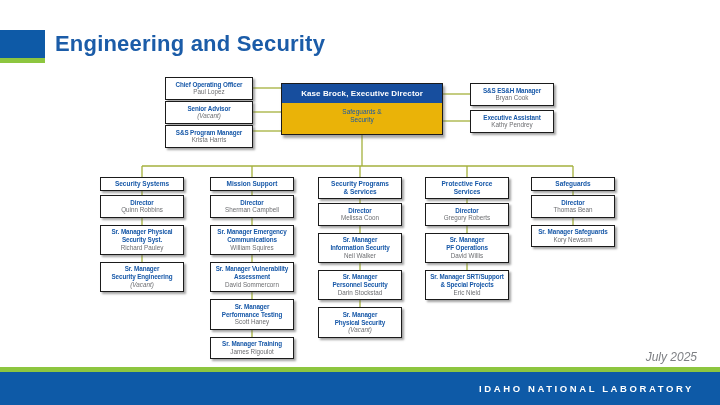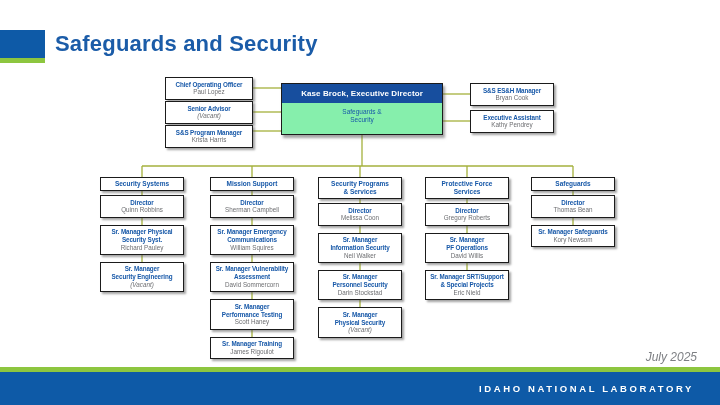--- a/index.html
+++ b/index.html
@@ -27,21 +27,21 @@
   .ohead{padding:2px 1px;font-size:6.5px;font-weight:bold;color:#1758a8;
          line-height:8px;white-space:pre-line;}
   .obox .t{font-size:6.3px;font-weight:bold;color:#1758a8;line-height:7.8px;
            white-space:pre-line;letter-spacing:-0.1px;}
   .obox .n{font-size:6.3px;color:#6d6e71;line-height:7.8px;}
   .obox .n.vac{font-style:italic;}
   .abs{position:absolute;}
   
   .exec{
     position:absolute;left:281px;top:83px;width:162px;height:52px;z-index:2;
-    background:#86efac;border:1px solid #1b1b1b;box-shadow:2px 2.5px 2.5px rgba(90,90,90,.55);
+    background:#eab308;border:1px solid #1b1b1b;box-shadow:2px 2.5px 2.5px rgba(90,90,90,.55);
     box-sizing:border-box;text-align:center;
   }
   .exec-head{height:19px;line-height:19px;background:#174e9e;color:#ffffff;
              font-size:8px;font-weight:bold;letter-spacing:0.1px;}
   .exec-body{padding-top:5px;font-size:6.5px;color:#1758a8;line-height:8px;}
   
   .col{position:absolute;top:177px;width:84px;z-index:2;}
   .col .ohead{margin-bottom:4px;}
   .col .obox{margin-bottom:7px;}
   
@@ -51,21 +51,21 @@
   .foot-text{position:absolute;right:26px;top:372px;height:33px;line-height:33px;
              font-size:9.5px;font-weight:bold;letter-spacing:2.6px;color:#ffffff;}
 </style>
 </head>
 <body>
 
 <div class="stage">
 
   <div class="flag-blue"></div>
   <div class="flag-green"></div>
-  <div class="page-title">Safeguards and Security</div>
+  <div class="page-title">Engineering and Security</div>
 
   <svg class="lines" viewBox="0 0 720 405" xmlns="http://www.w3.org/2000/svg">
     <g stroke="#a4b13c" stroke-width="1.3" fill="none">
       <path d="M253 88 H281"></path>
       <path d="M253 112 H281"></path>
       <path d="M253 131 H281"></path>
       <path d="M443 94 H470"></path>
       <path d="M443 121 H470"></path>
       <path d="M362 135 V166"></path>
       <path d="M142 166 H573"></path>

